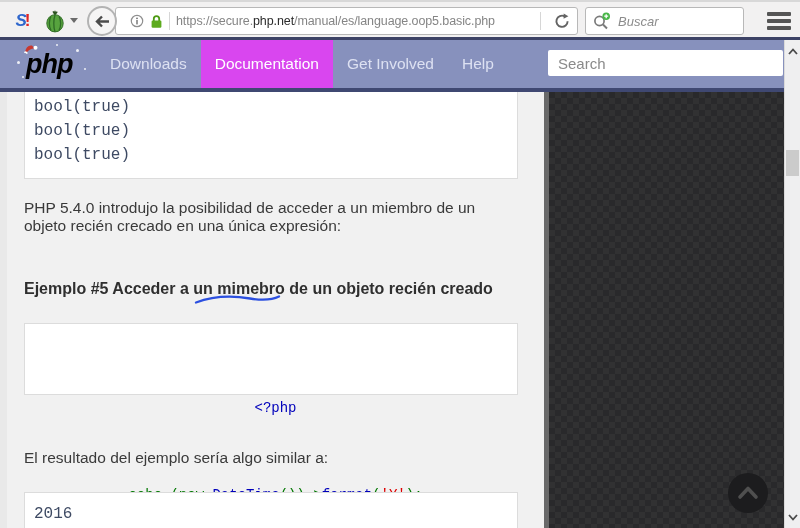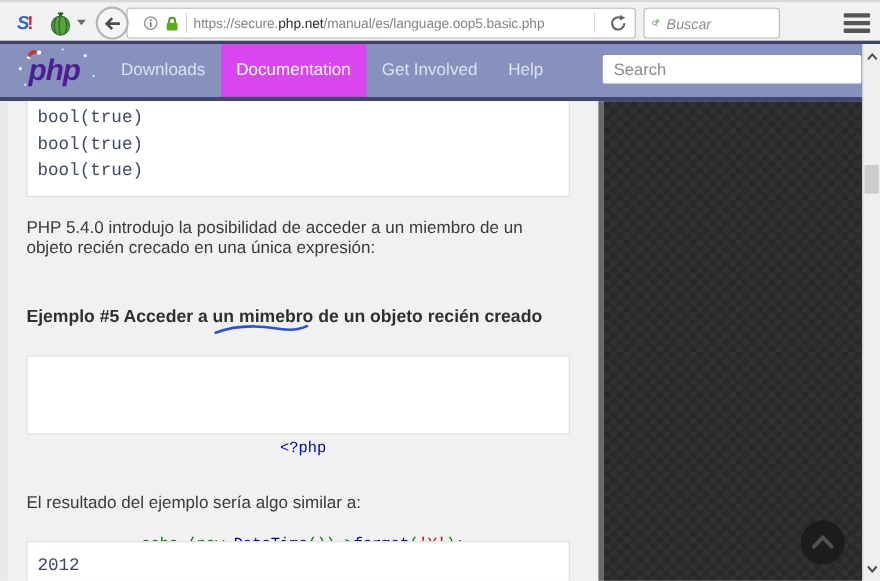--- a/index.html
+++ b/index.html
@@ -19,33 +19,33 @@
     border-radius:50%;background:#f6f5f5;box-sizing:border-box;z-index:3;
     display:flex;align-items:center;justify-content:center;}
   .urlbar{position:absolute;left:115px;top:5px;width:463px;height:28px;background:#fff;
     border:1px solid #b8b8b8;border-radius:3px;box-sizing:border-box;z-index:2;
     display:flex;align-items:center;padding-left:14px;}
   .urlbar .vsep{width:1px;height:18px;background:#d6d6d6;margin:0 6px;}
   .urltext{font-size:12.5px;white-space:nowrap;overflow:hidden;letter-spacing:-0.1px;text-align:center;}
   .url-gray{color:#858585;}.url-dom{color:#2b2b2b;}
   .spacer{flex:1;}
   .reloadbtn{width:30px;height:26px;display:flex;align-items:center;justify-content:center;}
-  .searchbox{position:absolute;left:585px;top:5px;width:124px;height:28px;background:#fff;
+  .searchbox{position:absolute;left:585px;top:5px;width:159px;height:28px;background:#fff;
     border:1px solid #b8b8b8;border-radius:3px;box-sizing:border-box;display:flex;align-items:center;padding-left:6px;}
   .searchbox input{border:none;outline:none;width:100px;font-size:13px;font-style:italic;color:#555;
     font-family:"Liberation Sans","DejaVu Sans",sans-serif;background:transparent;margin-left:4px;}
   .searchbox input::placeholder{color:#8c8c8c;opacity:1;}
   .hamburger{position:absolute;left:766px;top:9px;width:26px;height:20px;cursor:pointer;}
   .hamburger div{position:absolute;left:1px;width:24px;height:3.5px;background:#555;border-radius:1px;}
   .hb1{top:1px;}.hb2{top:8px;}.hb3{top:15px;}
   
   .navbar{position:absolute;top:40px;left:0;width:800px;height:48px;background:#8791bd;}
   .nav-border{position:absolute;top:88px;left:0;width:800px;height:4px;background:#3f4872;}
   .php-logo{position:absolute;left:26px;top:9px;width:56px;height:34px;
-    font-weight:bold;font-style:italic;font-size:27px;color:#4c1d95;letter-spacing:-1px;}
+    font-weight:bold;font-style:italic;font-size:27px;color:#000000;letter-spacing:-1px;}
   .flake{position:absolute;border-radius:50%;background:#fff;opacity:.85;}
   .santa-hat{position:absolute;left:-3px;top:-7px;}
   .nav-items{position:absolute;left:96px;top:0;height:48px;display:flex;}
   .nav-item{height:48px;line-height:48px;padding:0 14px;font-size:15.5px;color:#dde1f2;cursor:pointer;}
   .nav-item.active{background:#d946ef;color:#ffffff;}
   .nav-search{position:absolute;left:548px;top:10px;width:235px;height:26px;background:#fff;
     border:none;border-radius:2px;box-sizing:border-box;font-size:15px;padding:0 0 0 10px;outline:none;
     font-family:"Liberation Sans","DejaVu Sans",sans-serif;color:#444;}
   .nav-search::placeholder{color:#8a8a8a;opacity:1;}
   
@@ -189,21 +189,21 @@
 
     <div class="codebox box-code codemono">
       <div class="c-blue">&lt;?php</div>
       <div><span class="c-green">echo (new </span><span class="c-blue">DateTime</span><span class="c-green">())-&gt;</span><span class="c-blue">format</span><span class="c-green">(</span><span class="c-red">'Y'</span><span class="c-green">);</span></div>
       
     </div>
 
     <div class="para p2">El resultado del ejemplo sería algo similar a:</div>
 
     <div class="codebox box-bottom outmono">
-      <div>2012</div>
+      <div>2016</div>
     </div>
 
     <div class="dark-strip"></div>
     <div class="dark-panel">
       <div class="totop">
         <svg width="40" height="40" viewBox="0 0 40 40">
           <polyline points="12,24 20,15.5 28,24" fill="none" stroke="#4f4f4f" stroke-width="3.6" stroke-linecap="round" stroke-linejoin="round"></polyline>
         </svg>
       </div>
     </div>

